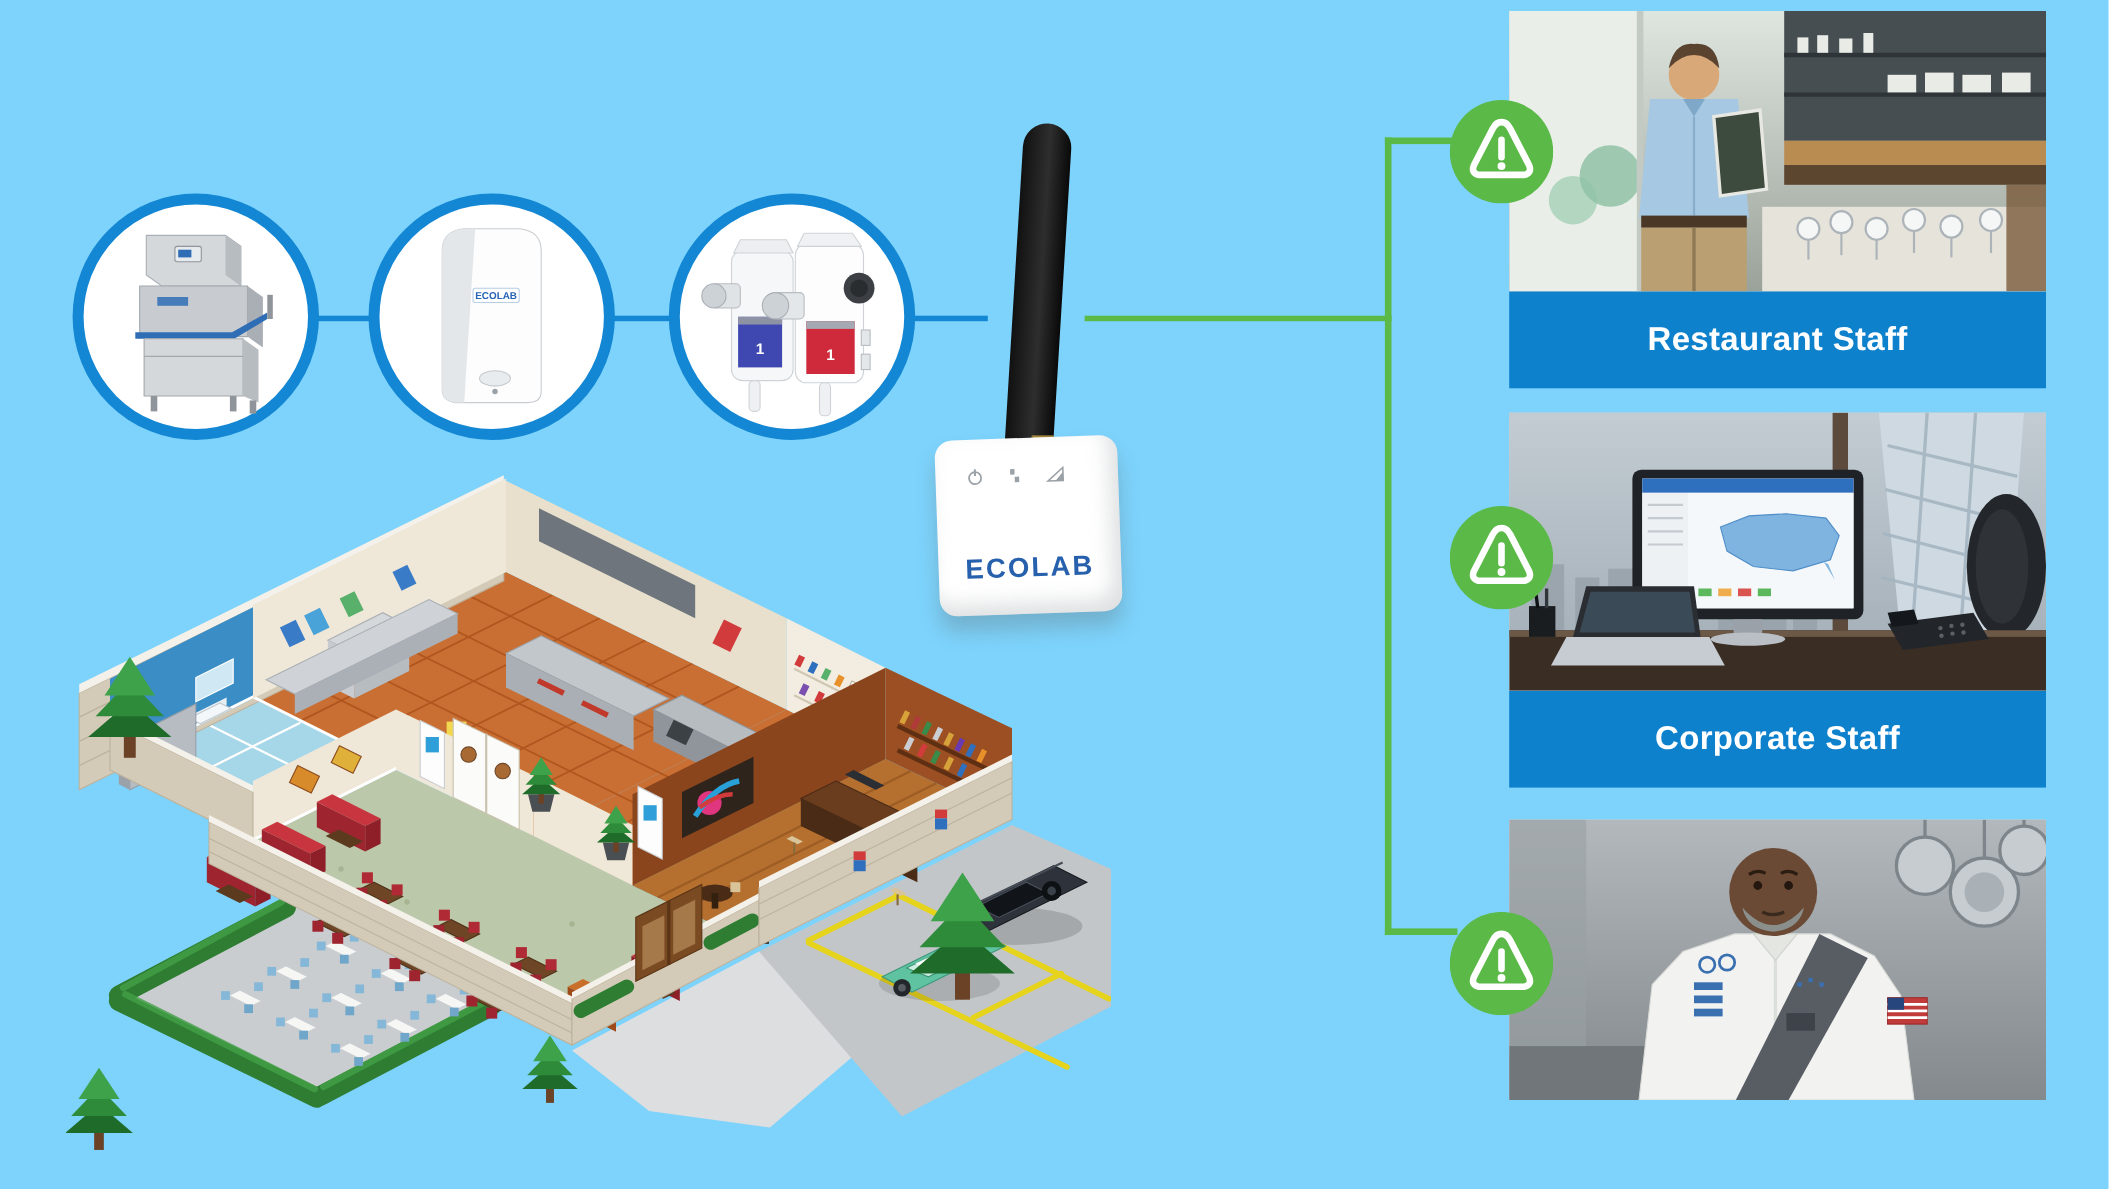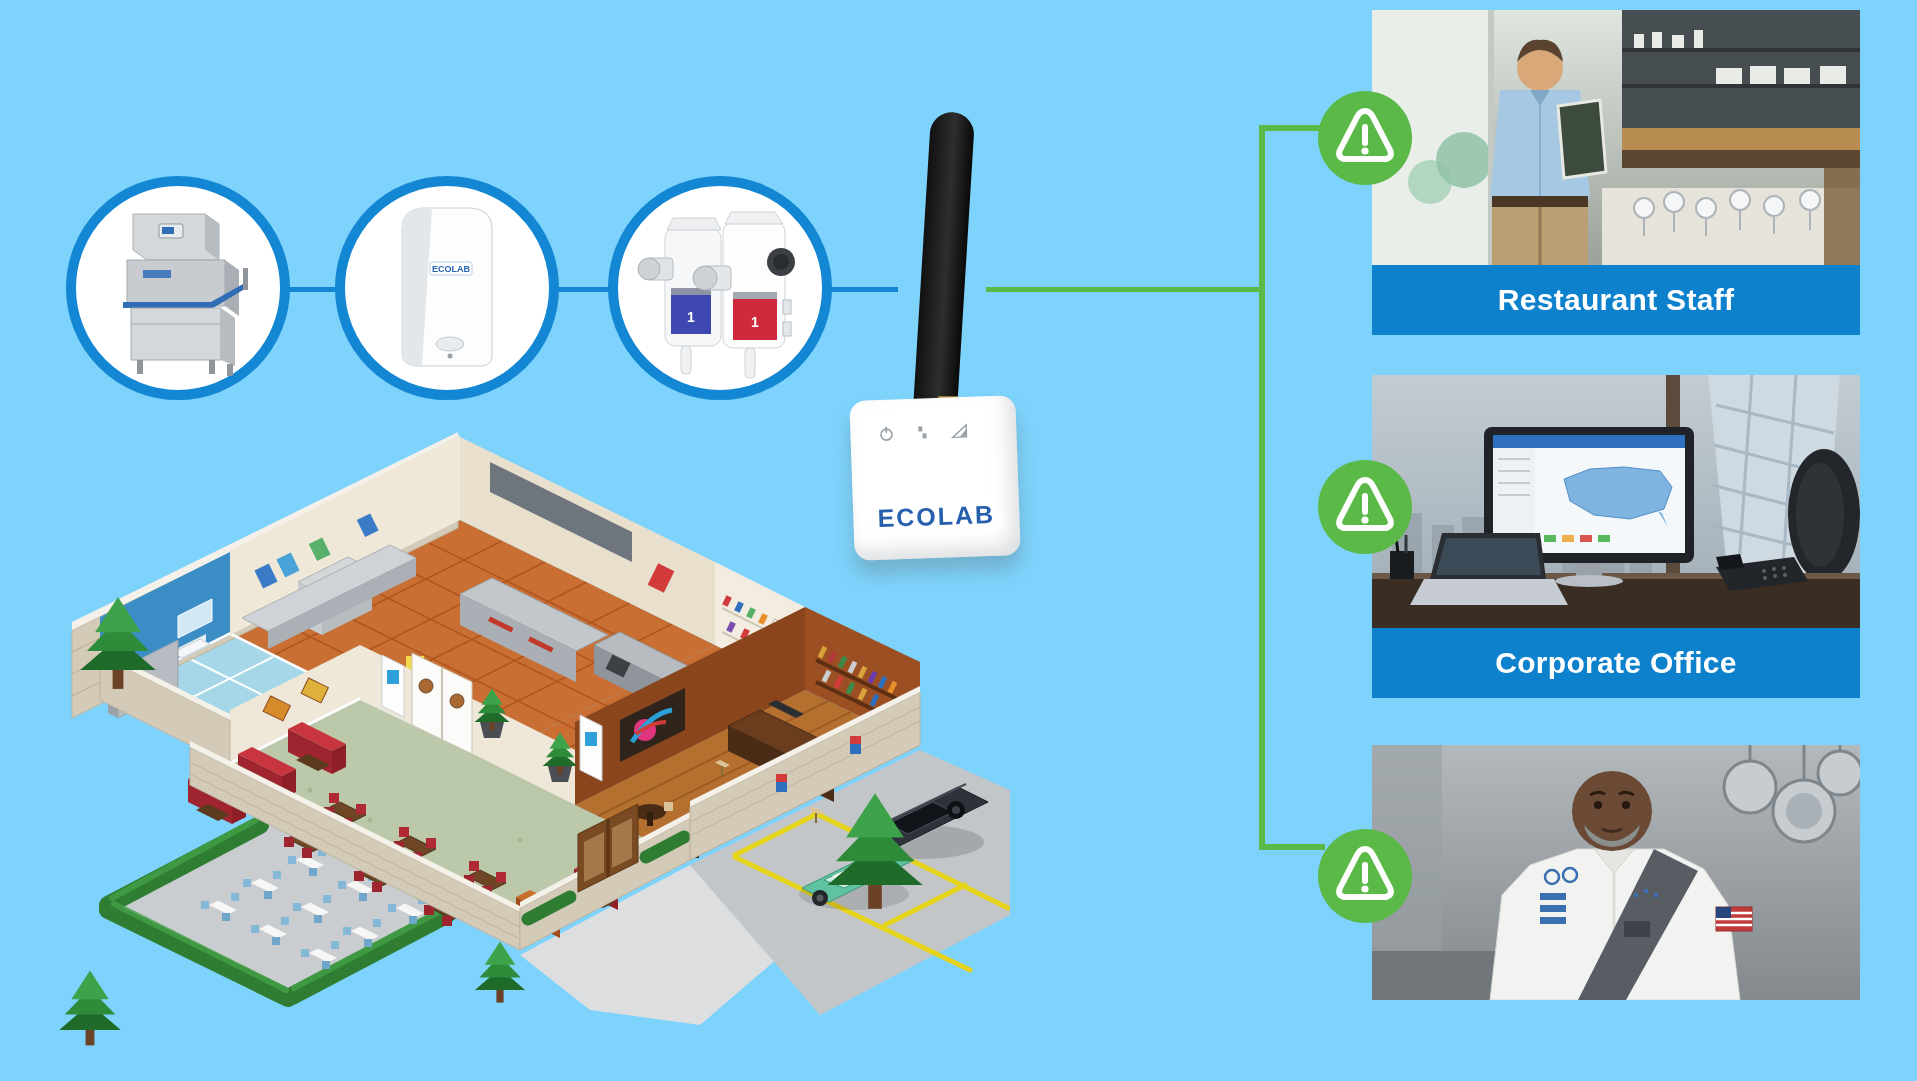--- a/index.html
+++ b/index.html
@@ -16,21 +16,21 @@
     border-radius:16px;box-shadow:0 14px 18px rgba(90,90,90,.28), inset -8px -10px 18px rgba(160,165,170,.35);
     transform:rotate(-2deg);}
   #antenna{position:absolute;left:922px;top:112px;width:44px;height:302px;background:linear-gradient(90deg,#111,#2e2e2e 55%,#090909);
     border-radius:22px 22px 6px 6px;transform:rotate(3.5deg);}
   #antenna-connector{position:absolute;left:938px;top:396px;width:18px;height:14px;background:#c9a85a;border:1px solid #8d7432;}
   .gw-brand{font-weight:bold;font-size:25px;letter-spacing:2px;color:#2760ad;text-align:center;margin-top:62px;}
   .gw-leds{display:flex;gap:20px;margin:26px 0 0 28px;}
   
   .card{position:absolute;left:1372px;width:488px;}
   .card .photo{width:488px;overflow:hidden;background:#ccc;}
-  .banner{width:488px;height:70px;background:#0e81cd;color:#ffffff;display:flex;align-items:center;justify-content:center;
+  .banner{width:488px;height:88px;background:#0e81cd;color:#ffffff;display:flex;align-items:center;justify-content:center;
     font-weight:bold;font-size:30px;letter-spacing:.3px;}
   .alert{position:absolute;left:1318px;width:94px;height:94px;z-index:6;}
   .trunk{position:absolute;background:#5bb947;z-index:2;}
 </style>
 </head>
 <body>
 
 <div id="canvas">
 
   <div class="conn abs" style="left:288px;top:287px;width:52px;height:5px;"></div>
@@ -260,21 +260,21 @@
           <circle cx="393" cy="203" r="2"></circle>
             <circle cx="403" cy="201" r="2"></circle>
             <circle cx="413" cy="200" r="2"></circle>
         </g>
         <rect x="18" y="176" width="24" height="28" fill="#1a1d20"></rect>
         <line x1="24" y1="162" x2="26" y2="178" stroke="#0e1114" stroke-width="3"></line>
         <line x1="34" y1="160" x2="34" y2="178" stroke="#30353a" stroke-width="3"></line>
       </svg>
     </div>
     <div class="banner">
-      <span>Corporate Office</span>
+      <span>Corporate Staff</span>
     </div>
   </div>
 
   <div class="card" style="top:745px;">
     <div class="photo" style="height:255px;">
       <svg width="488" height="255" viewBox="0 0 488 255" preserveAspectRatio="none">
         <defs>
           <linearGradient id="p3bg" x1="0" y1="0" x2="0" y2="1">
             <stop offset="0" stop-color="#b2b8bc"></stop>
               <stop offset="1" stop-color="#83898d"></stop>

